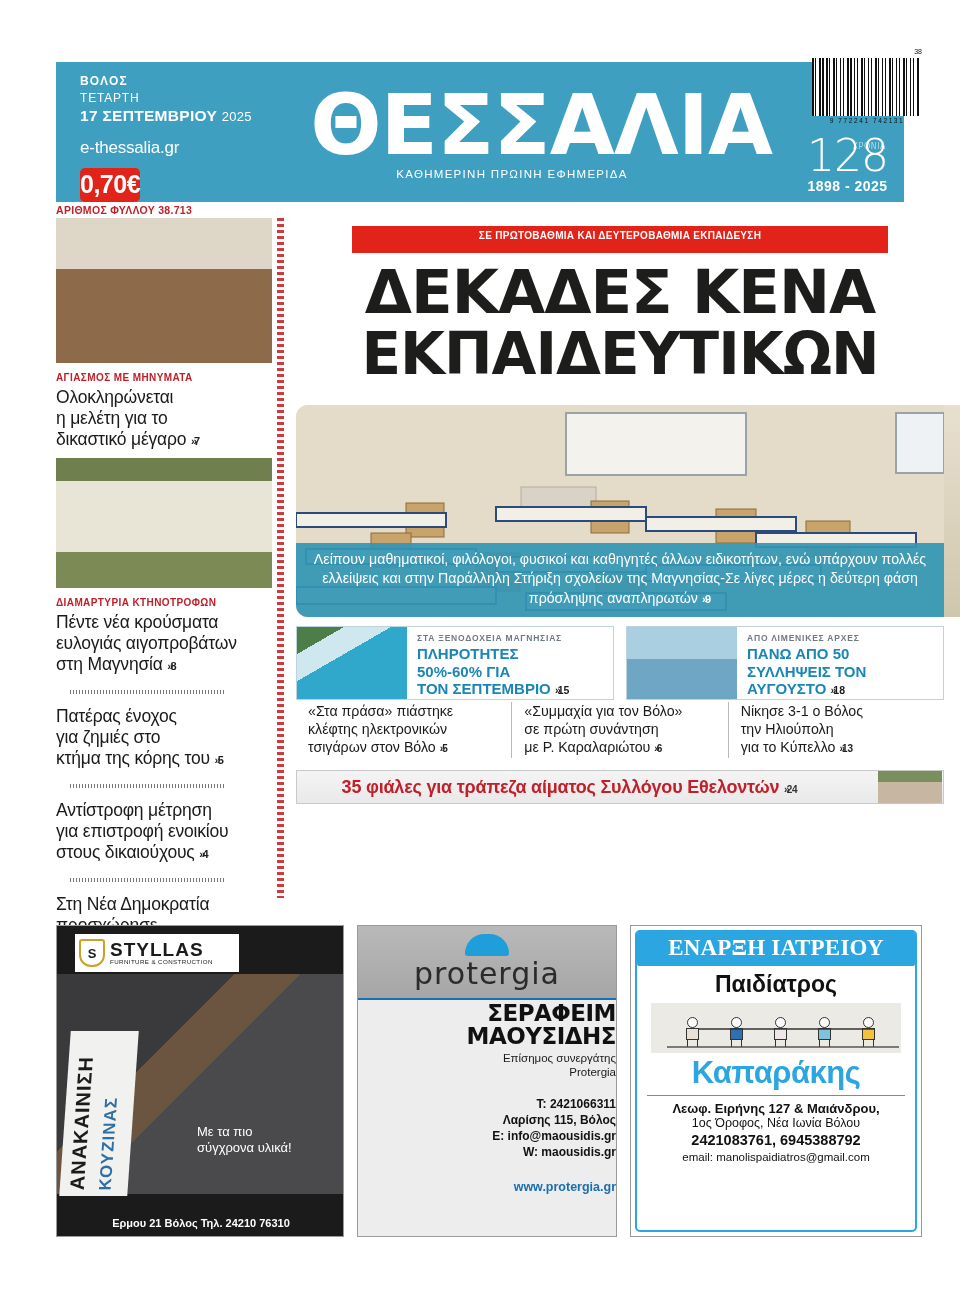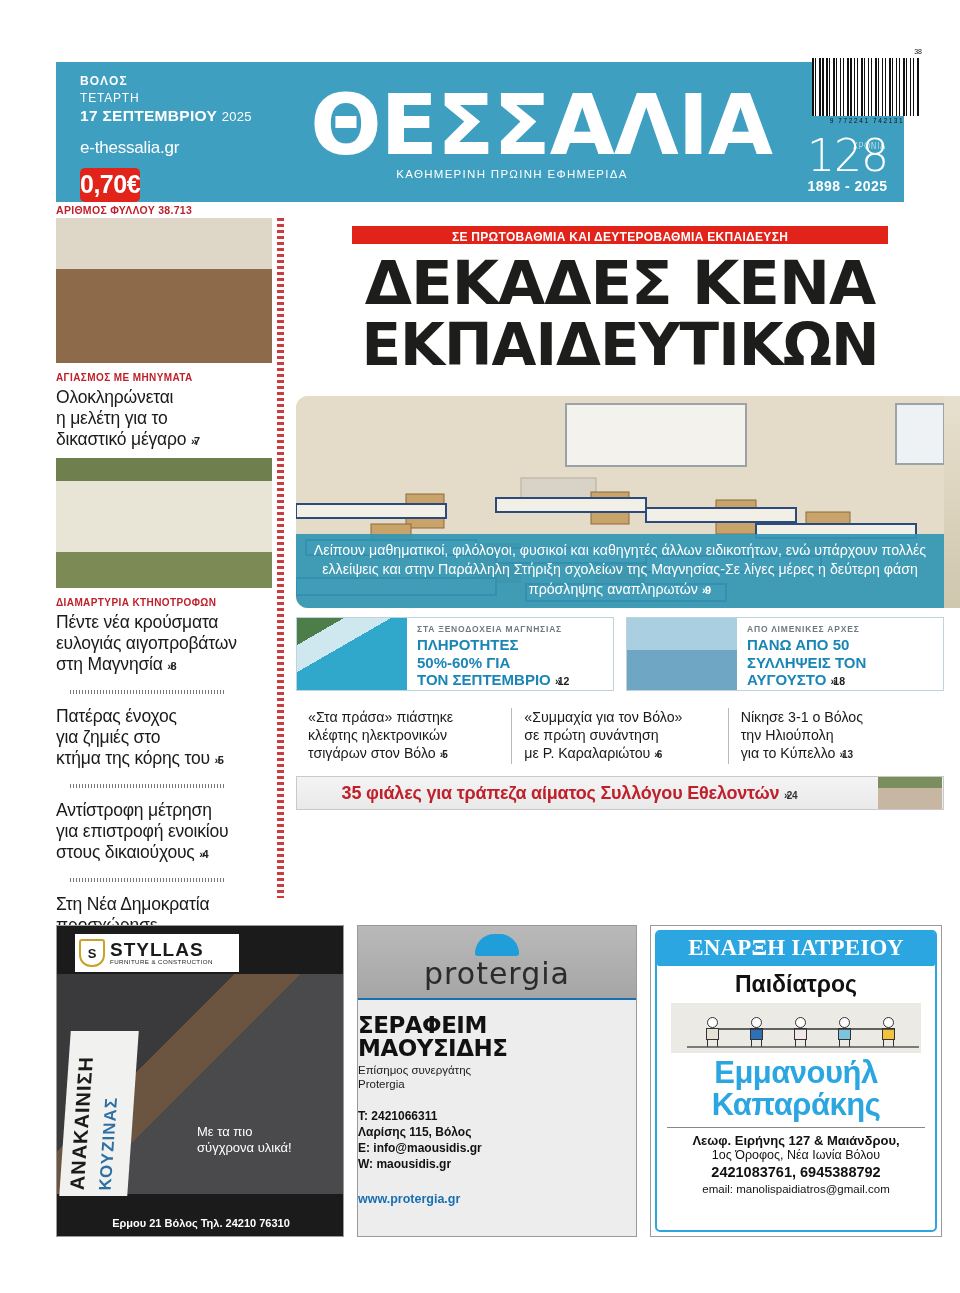--- a/index.html
+++ b/index.html
@@ -75,22 +75,22 @@
   .vdash {
     position:absolute; left:277px; top:218px; width:7px; height:680px;
     background: repeating-linear-gradient(180deg,#cf3b3b 0 3px, #ffffff 3px 6px);
   }
 
   
   .maincol { position:absolute; left:296px; top:218px; width:648px; }
 
   .redstrip {
     background:#e2231a; color:#fff; text-align:center;
-    font-size:12px; font-weight:bold; letter-spacing:.3px;
-    padding:4px 0 0; width:536px; margin:8px auto 0;
+    font-size:10px; font-weight:bold; letter-spacing:.3px;
+    padding:4px 0 12px; width:536px; margin:8px auto 0;
   }
   .bighead {
     text-align:center; color:#1d1d1b; font-weight:bold;
     font-size:61px; line-height:62px; letter-spacing:-1px;
     margin-top:8px; font-family:"DejaVu Sans", sans-serif;
   }
   .bighead .l2 { font-size:58px; }
 
   .mainphoto {
     width:688px; height:212px; margin-top:20px;
@@ -109,42 +109,42 @@
   .promo { flex:1; display:flex; border:1px solid #bdd4dc; height:74px; background:#fff;}
   .promo-img { width:110px; background:#8fc6dd; }
   .promo-img.sea { background:linear-gradient(150deg,#4d7e4a 0 20%,#cfe8ef 20% 40%,#2fa8cc 40% 100%);}
   .promo-img.boat { background:linear-gradient(180deg,#a9cfe0 0 45%,#6fa6c4 45% 100%);}
   .promo-txt { flex:1; padding:6px 8px 0 10px; }
   .promo-kick { font-size:8.5px; color:#6d7a80; letter-spacing:.8px; font-weight:bold;}
   .promo-head { color:#1a86b5; font-weight:bold; font-size:15px; line-height:17.5px; margin-top:2px;}
   .promo-head .pg { color:#1a1a1a; font-size:10.5px; }
 
   
-  .briefs { display:flex; margin-top:17px; }
+  .briefs { display:flex; margin-top:2px; }
   .brief { flex:1; padding:0 12px; font-size:14.2px; line-height:18px; color:#1a1a1a;}
   .brief + .brief { border-left:1px solid #b9b9b9; }
   .brief .pg { font-size:10px;}
 
   .bloodbar {
     margin-top:12px; height:34px; border:1px solid #c9c9c9;
     background:linear-gradient(180deg,#f4f4f4,#e9e9e9);
     display:flex; align-items:center;gap:36px;
   }
   .bloodbar-txt {
     flex:1; text-align:center; color:#c0202a; font-weight:bold;
     font-size:18px; letter-spacing:-.2px;
   }
   .bloodbar-txt .pg { color:#333; font-size:10px;}
   .bloodbar-img { width:64px; height:32px; background:linear-gradient(180deg,#7b8f5e 0 35%,#c7b7a2 35% 100%); margin-right:1px;}
 
   
   .ads { position:absolute; left:56px; top:925px; width:888px; display:flex; gap:13px;}
   .ad { border:1px solid #9a9a9a; position:relative; overflow:hidden;}
   .ad1 { width:288px; height:312px; background:#1b1b1b;}
-  .ad2 { width:280px; height:312px; background:#ededed;}
+  .ad2 { width:260px; height:312px; background:#ededed;}
   .ad3 { width:292px; height:312px; background:#ffffff;}
 
   
   .styllas-logo {
     position:absolute; left:18px; top:8px; width:164px; height:38px; background:#fff;
     display:flex; align-items:center; padding-left:4px;
   }
   .sl-shield { width:26px; height:28px; border:2px solid #c9a227; border-radius:3px 3px 12px 12px;
     display:flex; align-items:center; justify-content:center; color:#1b1b1b; font-size:13px; font-weight:bold;}
   .sl-txt { margin-left:5px;}
@@ -166,21 +166,21 @@
   .ad1-foot { position:absolute; left:0; bottom:0; width:288px; height:26px; background:#1b1b1b;
     color:#fff; font-size:11px; font-weight:bold; display:flex; align-items:center; justify-content:center;}
 
   
   .ad2-top { height:74px; background:linear-gradient(180deg,#b9b9b9,#a6a6a6); position:relative;
      border-bottom:2px solid #1a6fb0;}
   .prot-fan { position:absolute; left:50%; top:8px; transform:translateX(-50%);
      width:44px; height:22px; background:#1f9ed9; border-radius:22px 22px 3px 3px;}
   .prot-name { position:absolute; left:0; top:30px; width:100%; text-align:center;
      font-size:30px; color:#2b2b2b; letter-spacing:1px; font-family:"DejaVu Sans", sans-serif;}
-  .ad2-body { padding-top:14px; text-align:left;}
+  .ad2-body { padding-top:2px; text-align:right;}
   .sm-name { font-size:23px; font-weight:bold; color:#111; line-height:23px; letter-spacing:-.5px;
      font-family:"DejaVu Sans", sans-serif;}
   .sm-sub { font-size:11.5px; color:#1b1b1b; line-height:13.5px; margin-top:4px;}
   .sm-contact { font-size:12px; font-weight:bold; color:#111; line-height:16px; margin-top:17px;}
   .sm-web { font-size:12.5px; font-weight:bold; color:#1a6fb0; margin-top:20px;}
 
   
   .ad3-inner { position:absolute; inset:4px; border:2px solid #2ba6e0; border-radius:5px; text-align:center;}
   .ped-banner { background:#2ba6e0; color:#fff; font-size:23px; font-weight:bold;
       padding:3px 0 5px; letter-spacing:.2px; border-radius:2px;font-family:Liberation Serif, serif;}
@@ -334,21 +334,21 @@
 
       <div class="promo">
         <div class="promo-img sea"></div>
         <div class="promo-txt">
           <div class="promo-kick">ΣΤΑ ΞΕΝΟΔΟΧΕΙΑ ΜΑΓΝΗΣΙΑΣ</div>
           <div class="promo-head">
             <div>ΠΛΗΡΟΤΗΤΕΣ</div>
             <div>50%-60% ΓΙΑ</div>
             <div>
               <span>ΤΟΝ ΣΕΠΤΕΜΒΡΙΟ</span>
-              <span class="pg"><span class="arrow">»</span><span>12</span></span>
+              <span class="pg"><span class="arrow">»</span><span>15</span></span>
             </div>
           </div>
         </div>
       </div>
 
       <div class="promo">
         <div class="promo-img boat"></div>
         <div class="promo-txt">
           <div class="promo-kick">ΑΠΟ ΛΙΜΕΝΙΚΕΣ ΑΡΧΕΣ</div>
           <div class="promo-head">
@@ -467,21 +467,20 @@
             </div>
           <svg width="252" height="50" style="position:absolute;left:6px;top:0">
             <line x1="10" y1="44" x2="242" y2="44" stroke="#555" stroke-width="1.5"></line>
             <line x1="42" y1="26" x2="86" y2="26" stroke="#333" stroke-width="1.5"></line>
             <line x1="86" y1="26" x2="130" y2="26" stroke="#333" stroke-width="1.5"></line>
             <line x1="130" y1="26" x2="174" y2="26" stroke="#333" stroke-width="1.5"></line>
             <line x1="174" y1="26" x2="218" y2="26" stroke="#333" stroke-width="1.5"></line>
           </svg>
         </div>
         <div class="ped-name">
-          <div>Εμμανουήλ</div>
           <div>Καπαράκης</div>
         </div>
         <div class="ped-rule"></div>
         <div class="ped-addr1">Λεωφ. Ειρήνης 127 &amp; Μαιάνδρου,</div>
         <div class="ped-addr2">1ος Όροφος, Νέα Ιωνία Βόλου</div>
         <div class="ped-phone">2421083761, 6945388792</div>
         <div class="ped-email">email: manolispaidiatros@gmail.com</div>
       </div>
     </div>
   </div>

